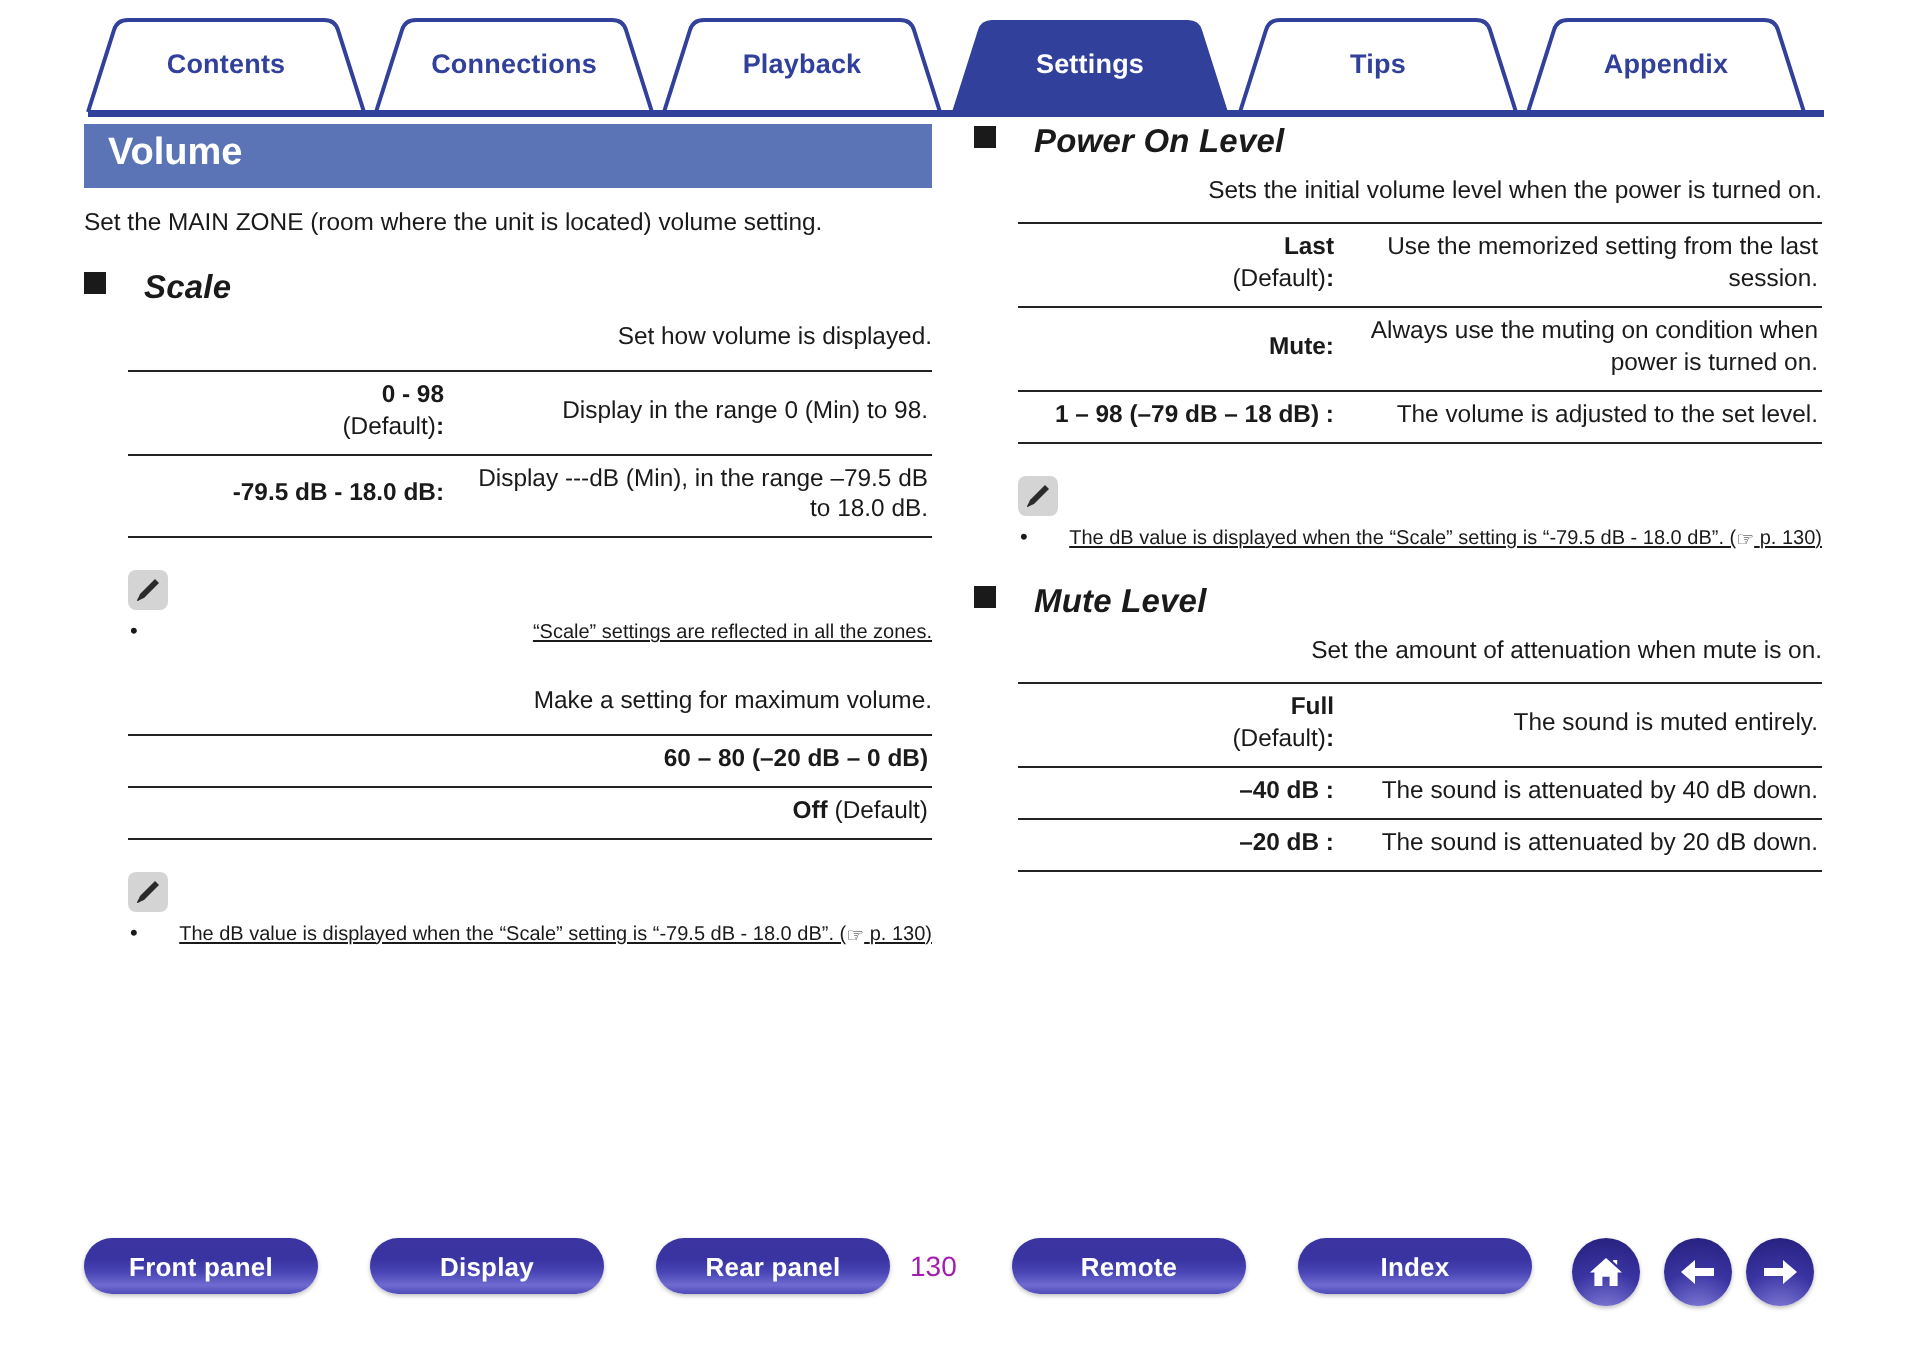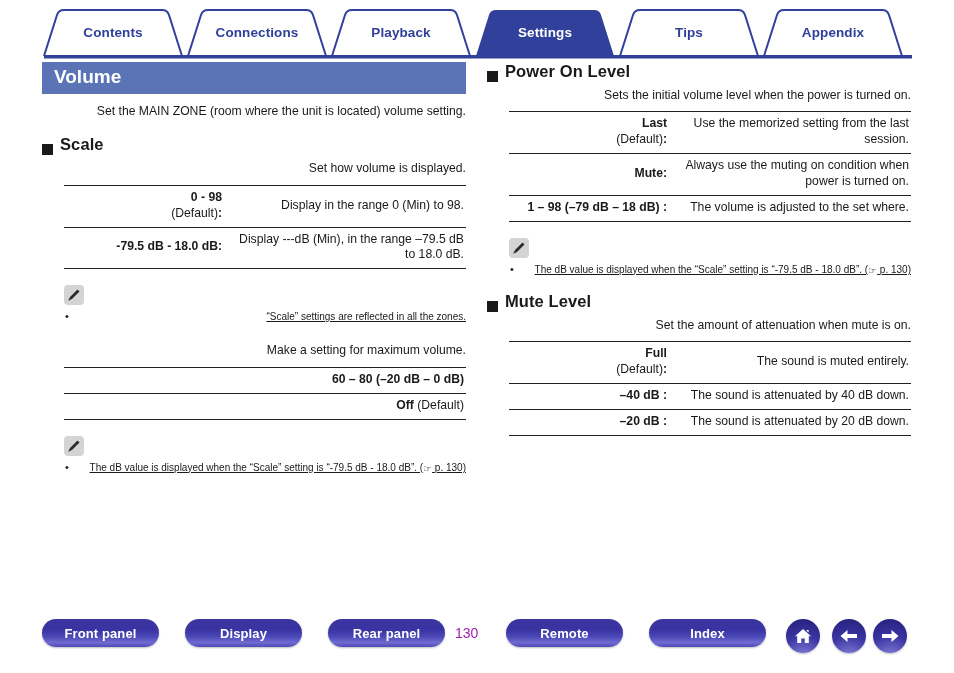--- a/index.html
+++ b/index.html
@@ -49,29 +49,29 @@
     font-weight: bold;
     padding: 4px 12px 6px 12px;
     line-height: 1.15;
     margin-bottom: 9px;
   }
 
   .lead {
     font-size: 12.2px;
     line-height: 1.35;
     margin: 0 0 16px 0;
-    text-align: right;
   }
 
   
   .sec-head {
     display: flex;
-    align-items: flex-end;
-    gap: 7px;
+    align-items: flex-start;
+    gap: 19px;
     margin: 0 0 6px 0;
+    font-style: italic;
   }
   .sec-head .sq {
     width: 11px; height: 11px;
     background: #1a1a1a;
     display: inline-block;
     flex: 0 0 auto;
     position: relative;
     top: 1px;
   }
   .sec-head .htxt {
@@ -293,21 +293,21 @@
               <span class="def"><span>(Default)</span><b>:</b></span>
             </td>
             <td class="v">Use the memorized setting from the last session.</td>
           </tr>
           <tr>
             <td class="k">Mute:</td>
             <td class="v">Always use the muting on condition when power is turned on.</td>
           </tr>
           <tr>
             <td class="k">1 – 98 (–79 dB – 18 dB) :</td>
-            <td class="v">The volume is adjusted to the set where.</td>
+            <td class="v">The volume is adjusted to the set level.</td>
           </tr>
         </tbody>
           </table>
 
         <div class="note">
           <div class="note-icon">
             <svg width="14" height="14" viewBox="0 0 14 14">
               <path d="M1.5 12.5 L3 9 L10.5 1.5 L12.5 3.5 L5 11 Z" fill="#2b2b2b"></path>
               <path d="M1.5 12.5 L3.2 11.9 L2.1 10.8 Z" fill="#2b2b2b"></path>
             </svg>

